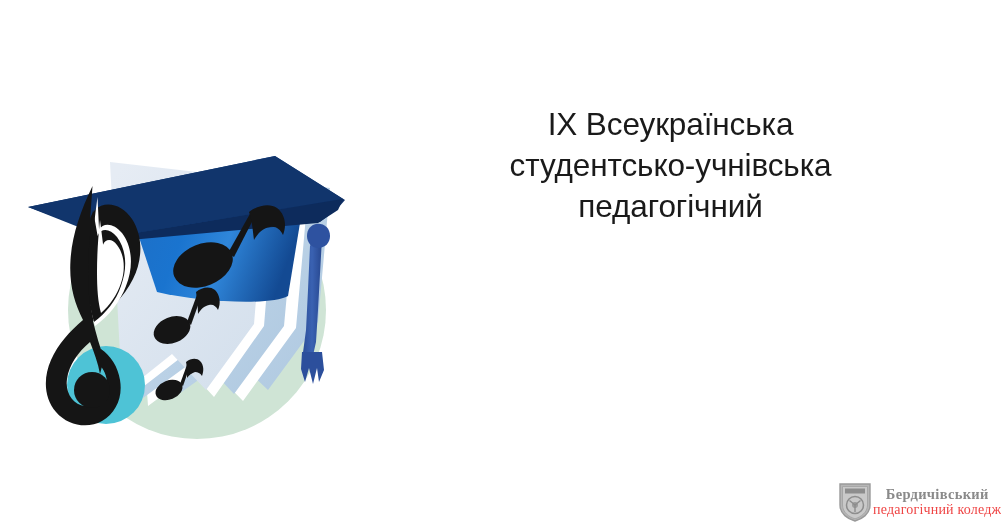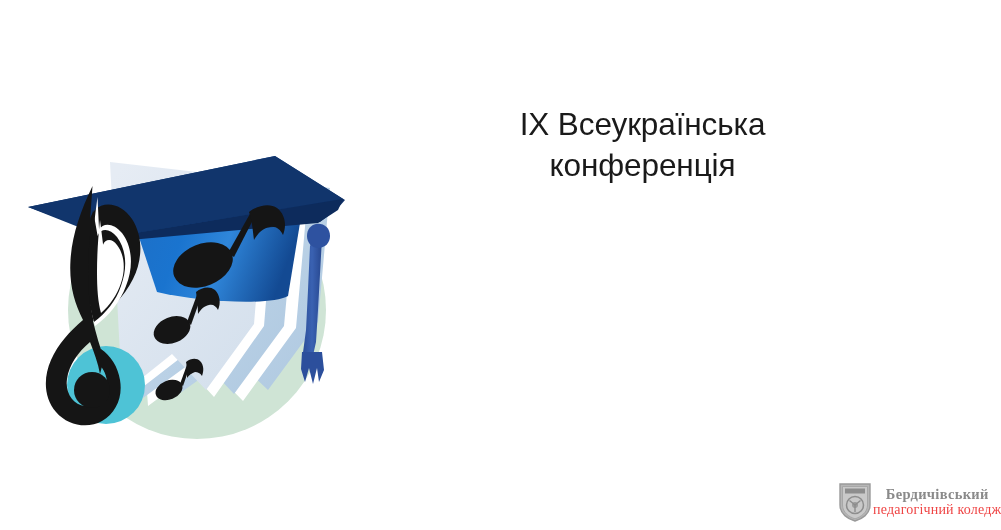--- a/index.html
+++ b/index.html
@@ -29,21 +29,21 @@
   }
   #emblem svg {
     display: block;
     width: 400px;
     height: 400px;
   }
 
   
   #title-block {
     position: absolute;
-    left: 380px;
+    left: 408px;
     top: 104px;
     width: 525px;
     text-align: center;
   }
   .title-line {
     font-family: "Liberation Sans", sans-serif;
     font-size: 31.5px;
     line-height: 41px;
     font-weight: 400;
     color: #1a1a1a;
@@ -263,21 +263,22 @@
                  C204 305 204 311 202 316
                  C200 313 198 312 195 312
                  C192 313 189 315 187 318
                  C187 313 187 306 186 302 Z" fill="#151515"></path>
       </g>
     </svg>
   </div>
 
   <div id="title-block">
     <div class="title-line">IX Всеукраїнська</div>
-    <div class="title-line">конференція</div>
+    <div class="title-line">студентсько-учнівська</div>
+    <div class="title-line">педагогічний</div>
   </div>
 
 
   <div id="college-logo">
     <div id="crest">
       <svg viewBox="0 0 34 42" xmlns="http://www.w3.org/2000/svg">
         <path d="M2 3 L32 3 L32 24 C32 33 24 38 17 40 C10 38 2 33 2 24 Z" fill="#b6b6b6" stroke="#9a9a9a" stroke-width="1.4"></path>
         <path d="M4.5 5.5 L29.5 5.5 L29.5 24 C29.5 31.5 23 36 17 37.8 C11 36 4.5 31.5 4.5 24 Z" fill="#c9c9c9" stroke="#a4a4a4" stroke-width="0.9"></path>
         <rect x="7" y="7.5" width="20" height="5" fill="#8d8d8d"></rect>
         <circle cx="17" cy="24" r="8.5" fill="none" stroke="#8d8d8d" stroke-width="1.5"></circle>

